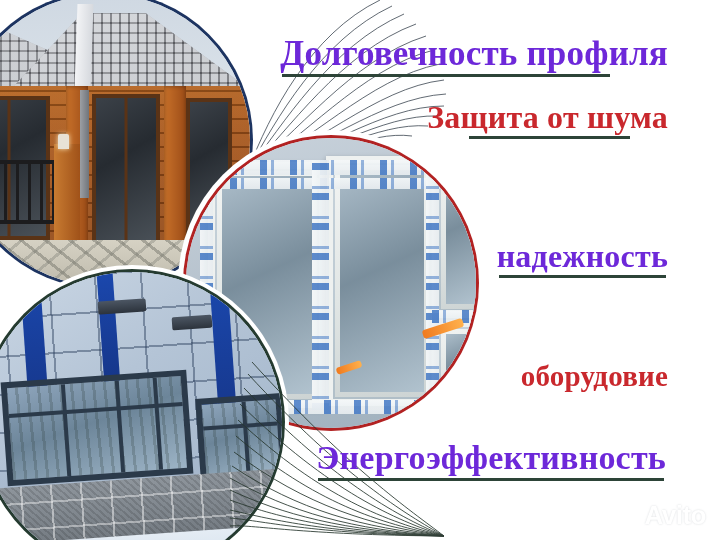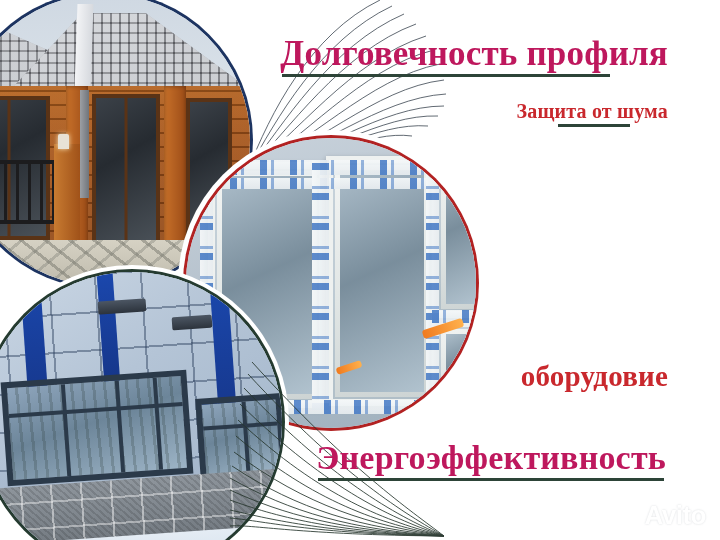--- a/index.html
+++ b/index.html
@@ -278,26 +278,26 @@
     letter-spacing: .2px;
     line-height: 1;
   }
   .tline .txt { display: inline-block; }
   .tline .rule {
     display: block;
     height: 3px;
     background: #2d4438;
     margin-top: 3px;
   }
-  .blue { color: #be185d; }
+  .blue { color: #6d28d9; }
   .red  { color: #c9282d; }
 
   #line-1 { top: 36px;  font-size: 35px; }
   #line-1 .rule { margin-left: 2px; margin-right: 58px; }
-  #line-2 { top: 101px; font-size: 20px; }
+  #line-2 { top: 101px; font-size: 32px; }
   #line-2 .rule { margin-left: 42px; margin-right: 38px; }
   #line-3 { top: 186px; font-size: 32px; }
   #line-3 .rule { margin-left: 4px; margin-right: 22px; }
   #line-4 { top: 240px; font-size: 32px; }
   #line-4 .rule { margin-left: 2px; margin-right: 2px; }
   #line-5 { top: 311px; font-size: 29px; }
   #line-5 .rule { margin-left: 6px; margin-right: 6px; }
   #line-6 { top: 362px; font-size: 29px; }
   #line-7 { top: 441px; font-size: 34px; right: 16px; }
   #line-7 .rule { margin-left: 2px; margin-right: 2px; }
@@ -450,20 +450,21 @@
       <span class="rule"></span>
     </div>
 
     <div class="tline" id="line-2">
       <span class="txt red">Защита от шума</span>
       <span class="rule"></span>
     </div>
 
 
     <div class="tline" id="line-4">
+      <span class="txt blue">надежность</span>
       <span class="rule"></span>
     </div>
 
 
     <div class="tline" id="line-6">
       <span class="txt red">оборудовие</span>
       
     </div>
 
     <div class="tline" id="line-7">

